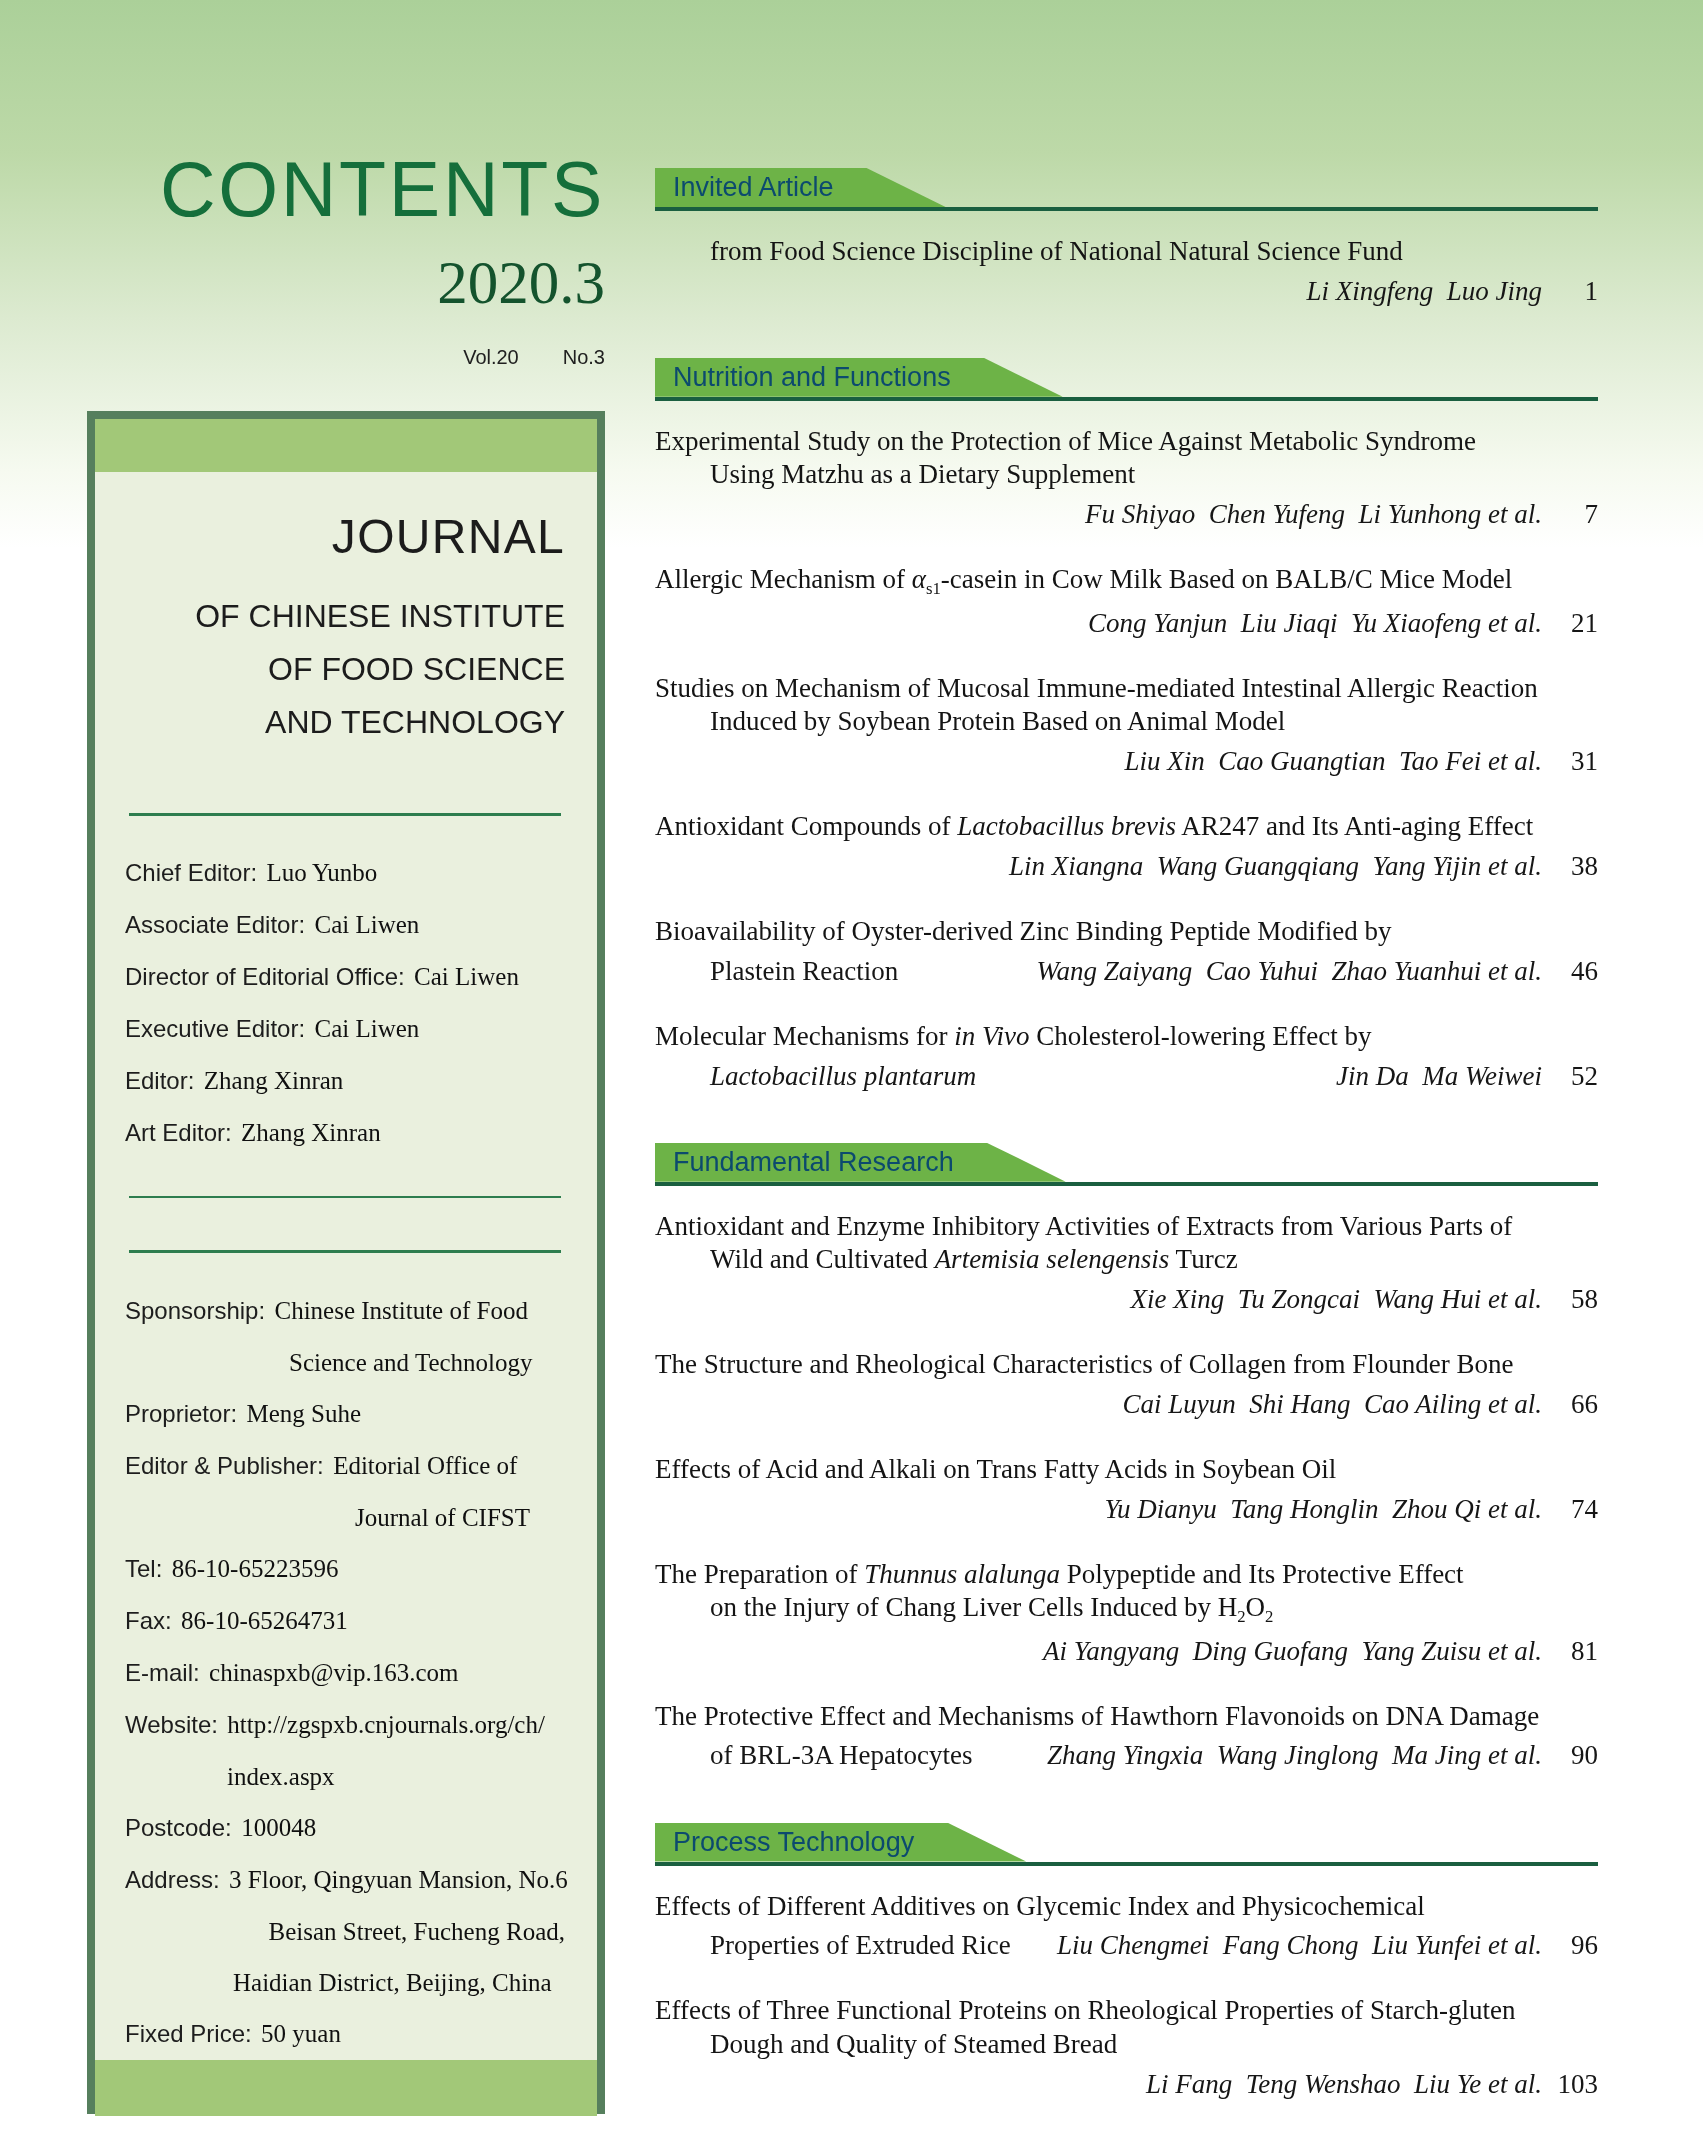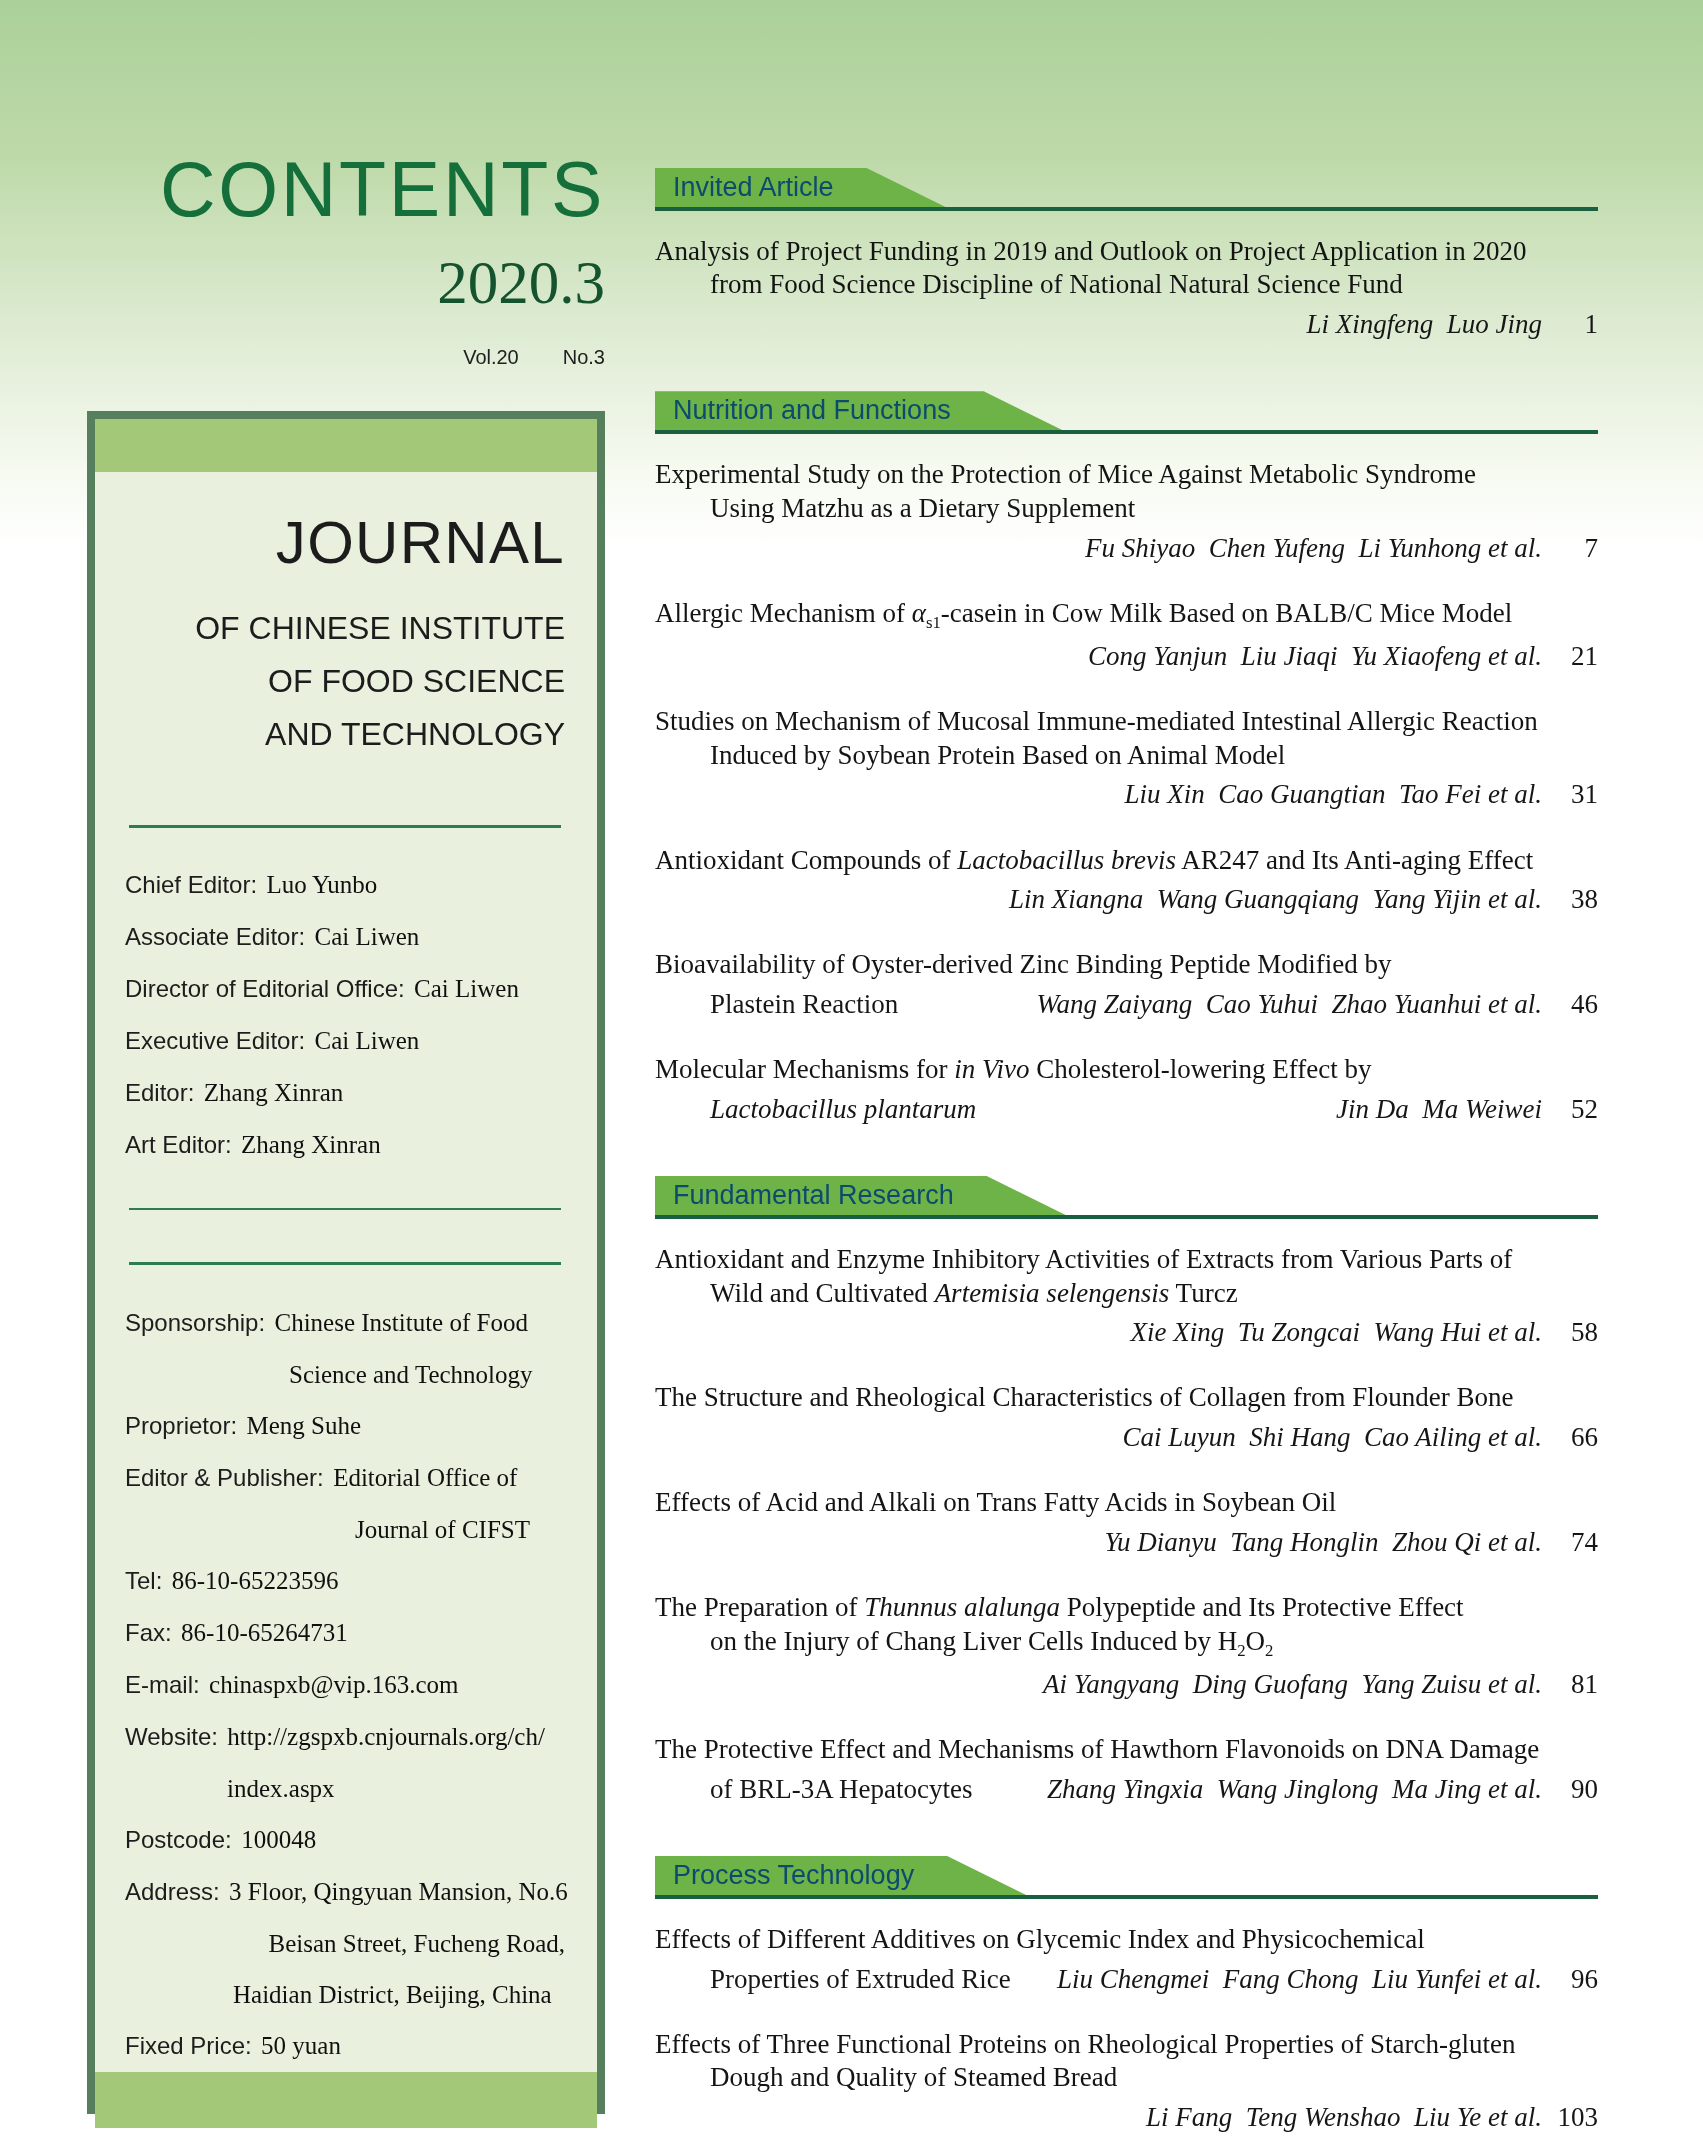--- a/index.html
+++ b/index.html
@@ -16,21 +16,21 @@
   .volno{position:absolute;top:347px;right:1099px;display:flex;gap:44px;
         font-family:"Liberation Sans",sans-serif;font-size:20px;color:#202020;line-height:1;}
 
   
   .panel{position:absolute;left:87px;top:411px;width:518px;height:1703px;box-sizing:border-box;
         border:8.7px solid #567f5d;background:#eaf0de;display:flex;flex-direction:column;}
   .band{flex:0 0 auto;height:53px;background:#a2c878;}
   .band.bottom{margin-top:auto;height:56px;}
   .panel-content{padding:0 32px 0 30px;}
   .jt{margin-top:41px;text-align:right;font-family:"Liberation Sans",sans-serif;color:#1c1c1c;}
-  .jt .l0{font-size:60px;line-height:1;margin-bottom:29px;letter-spacing:1.3px;}
+  .jt .l0{font-size:48px;line-height:1;margin-bottom:29px;letter-spacing:1.3px;}
   .jt .ln{font-size:32px;line-height:53px;}
   .divider{height:2.7px;background:#2e7d4e;margin:0 4px;}
   #d1{margin-top:64px;} #d2{margin-top:37px;} #d3{margin-top:52px;}
   .rows{font-size:24px;}
   #editor-rows{margin-top:31px;}
   #publishing-rows{margin-top:32px;}
   .irow{line-height:51px;white-space:nowrap;}
   .lbl{font-family:"Liberation Sans",sans-serif;color:#1d1d1d;}
   .val{font-family:"Liberation Serif",serif;color:#101010;margin-left:9.4px;font-size:25px;}
   .cline{font-family:"Liberation Serif",serif;color:#101010;line-height:51px;font-size:25px;}
@@ -114,21 +114,20 @@
         </div>
     </div>
     <div class="band bottom"></div>
   </aside>
 
   <main class="toc" id="toc">
       <section class="section">
         <div class="sec-head"><div class="banner">Invited Article</div></div>
         <div class="sec-body">
           <article class="article">
-            <div class="tl"><span>Analysis of Project Funding in 2019 and Outlook on Project Application in 2020</span></div>
             <div class="tl cont"><span>from Food Science Discipline of National Natural Science Fund</span></div>
             <div class="byline">
               <span class="authors">Li Xingfeng  Luo Jing</span>
               <span class="pagenum">1</span>
             </div>
           </article>
         </div>
       </section>
       <section class="section">
         <div class="sec-head"><div class="banner">Nutrition and Functions</div></div>

